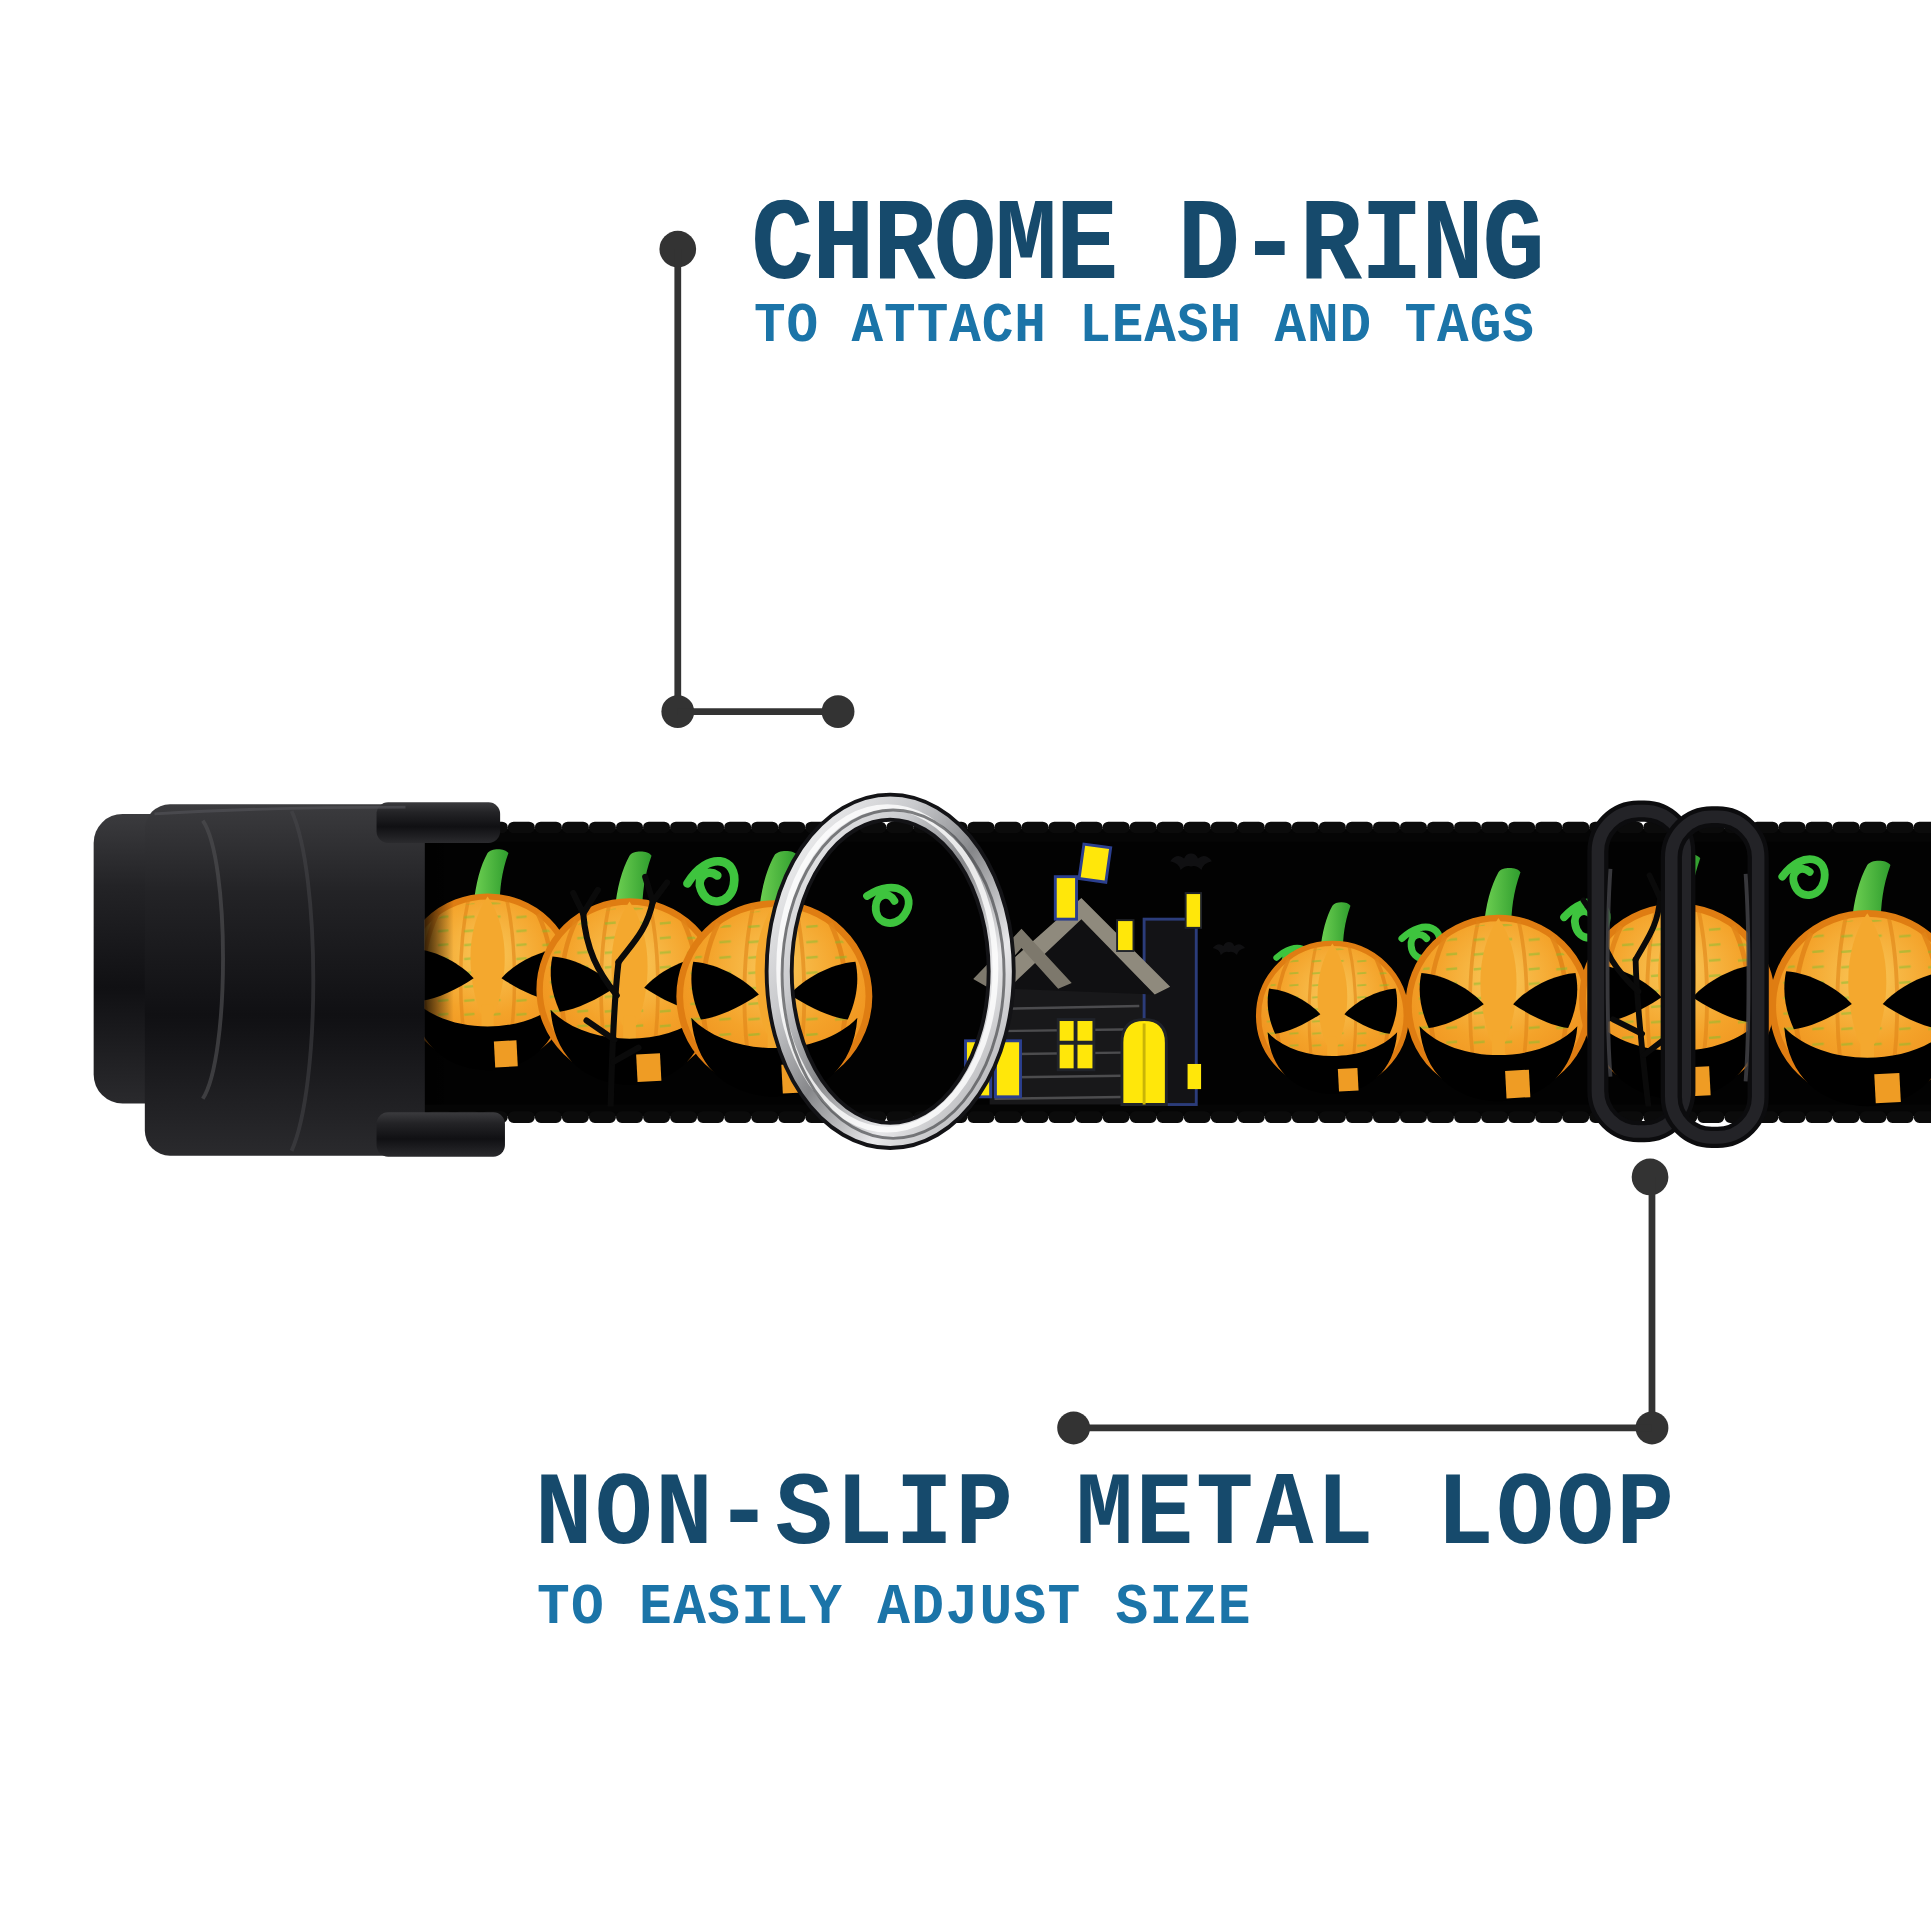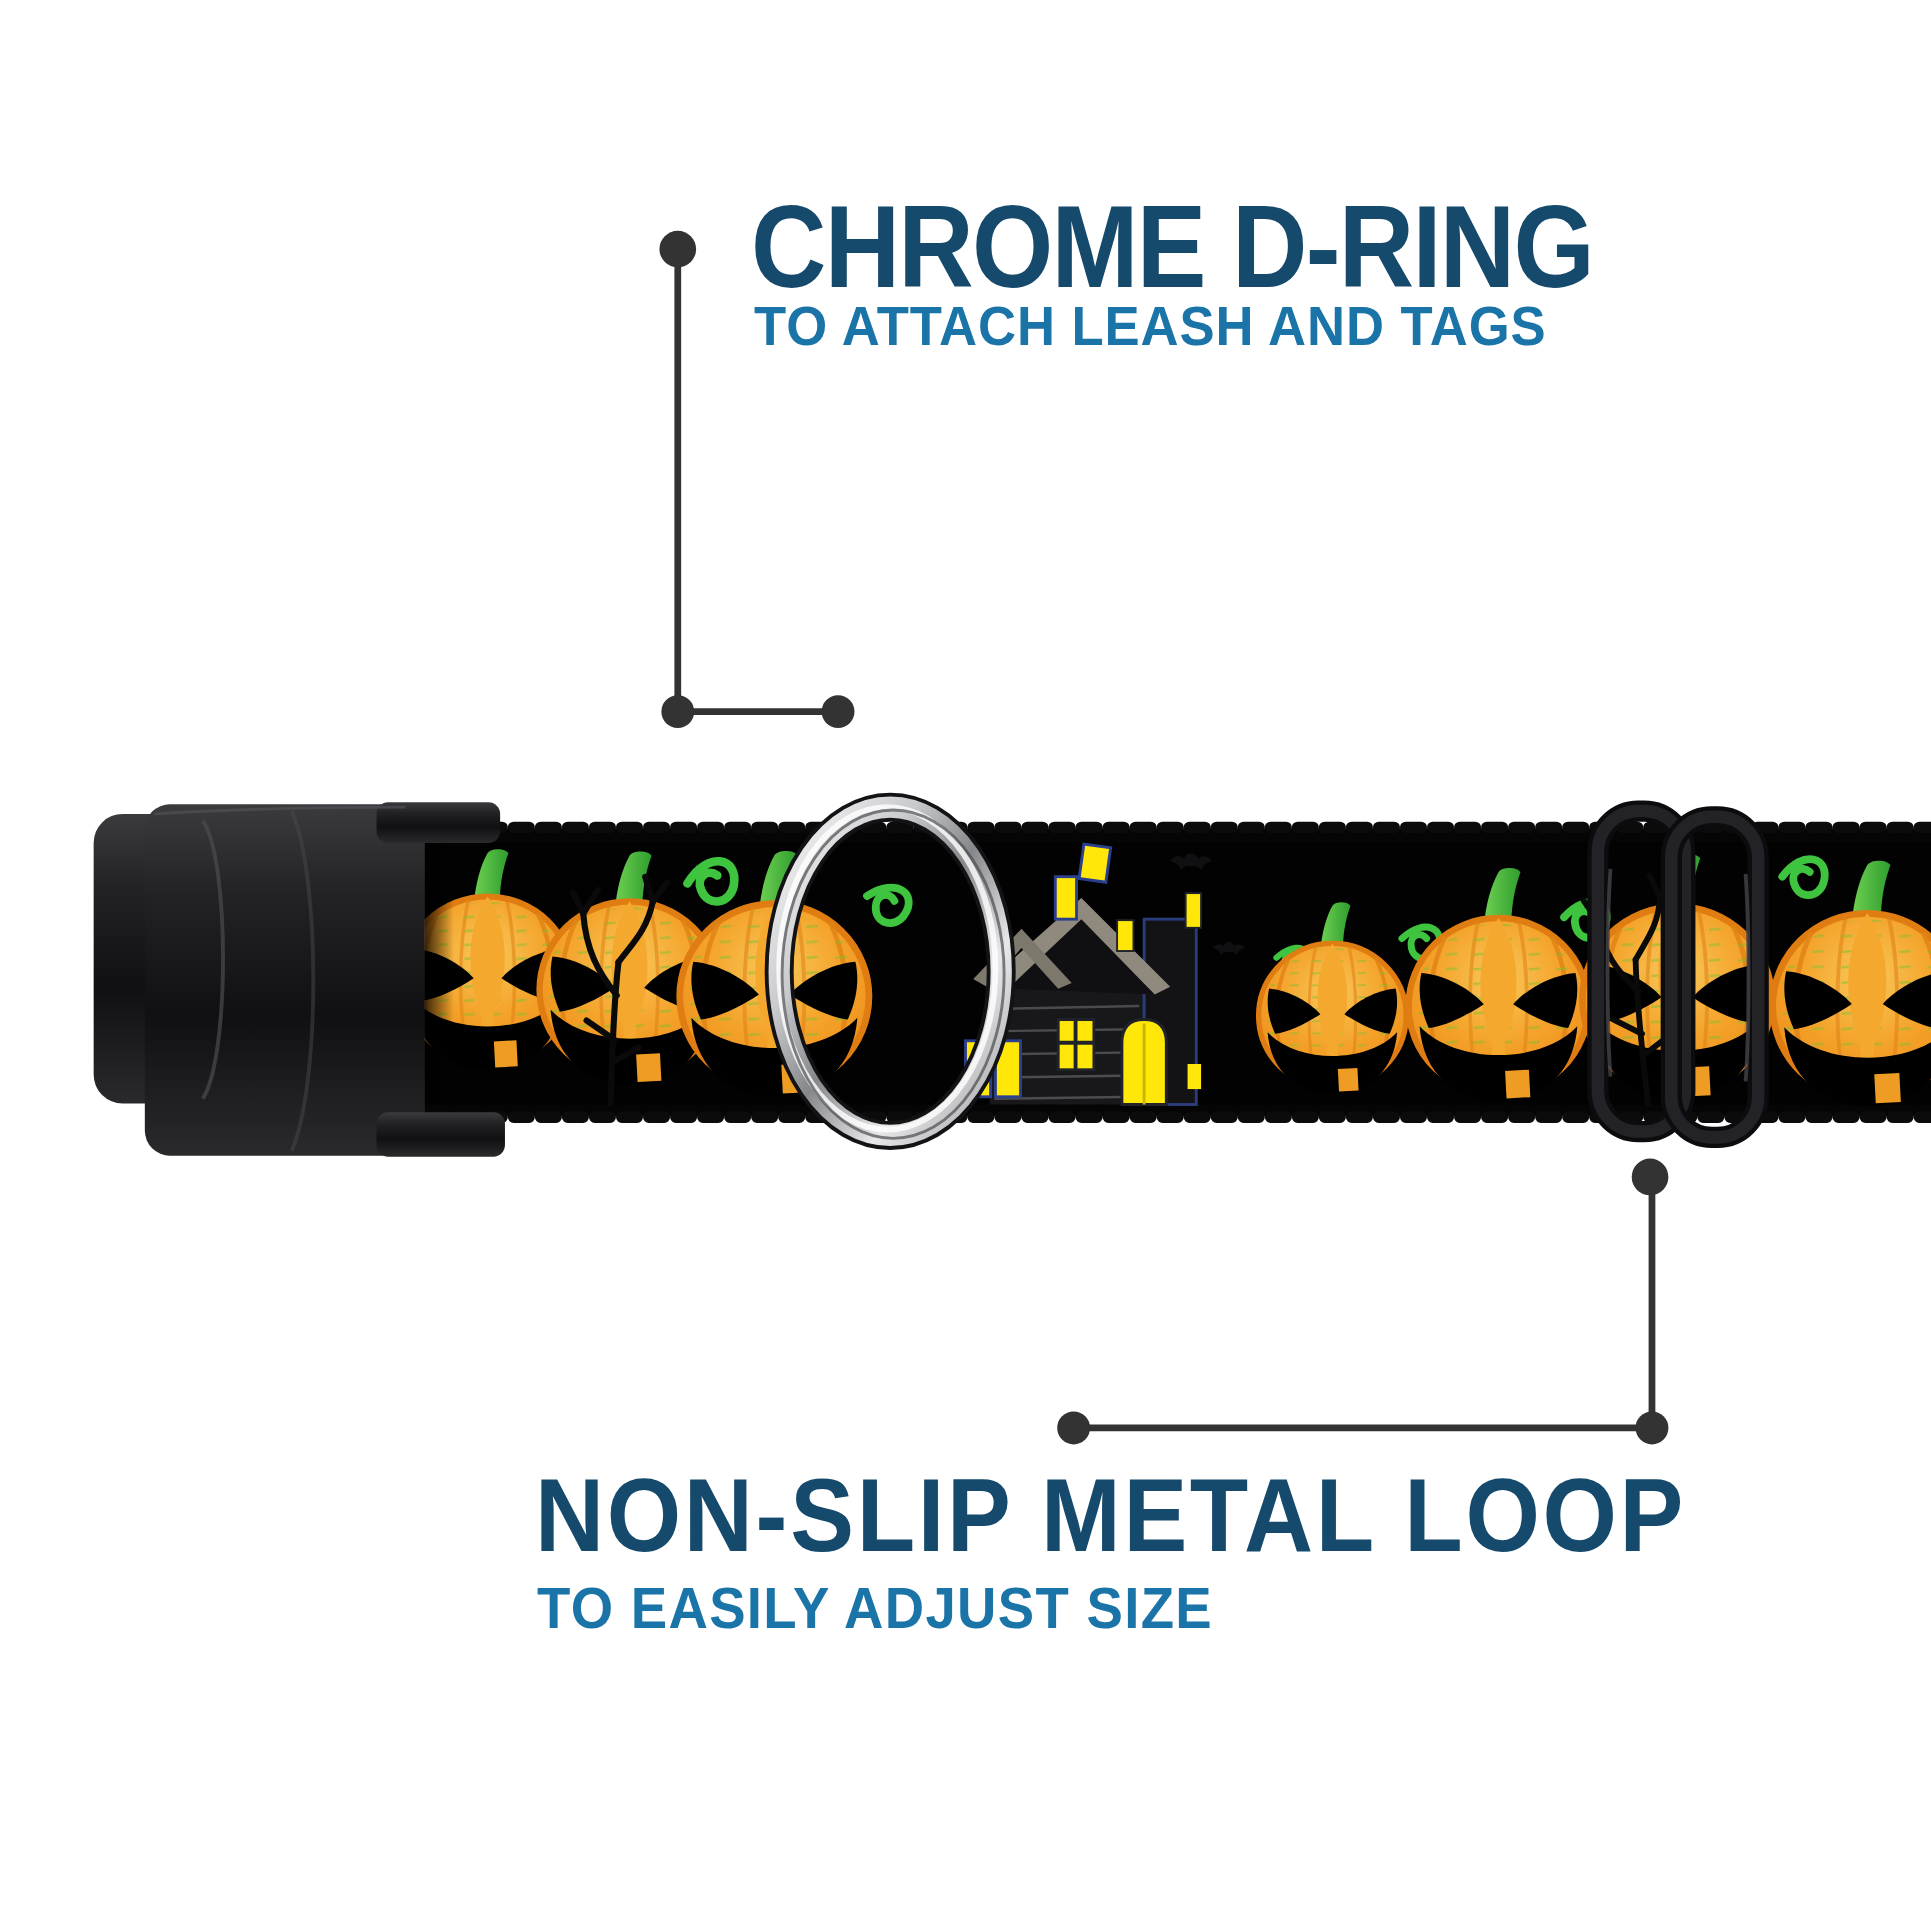--- a/index.html
+++ b/index.html
@@ -1,21 +1,21 @@
 <!DOCTYPE html>
 <html style="--background: #ffffff; --title_navy: #164a6c; --subtitle_blue: #1b74a8; --connector_gray: #333333; --strap_black: #050505; --buckle_black: #1d1d20; --pumpkin_orange: #f39d20; --pumpkin_rim: #df7d12; --pumpkin_light: #f9c85a; --stem_green: #4ec23f; --vine_green: #3ec43e; --window_yellow: #ffe70a; --house_gray: #8f8a7d; --chrome_light: #f2f2f2; --chrome_dark: #86878a;"><head>
 <meta charset="utf-8">
 <style>
   html,body{margin:0;padding:0;background:#fff;}
   .scene{
     position:relative;
     width:1931px;height:1931px;
     background:var(--background,#fff);
     overflow:hidden;
-    font-family:Liberation Sans, sans-serif;
+    font-family:Liberation Mono, monospace;
   }
   .collar-svg{position:absolute;left:0;top:0;width:1931px;height:1931px;}
   .callout-text{
     position:absolute;
     white-space:nowrap;
     font-weight:bold;
     line-height:1;
     transform-origin:left top;
   }
   .t1{

